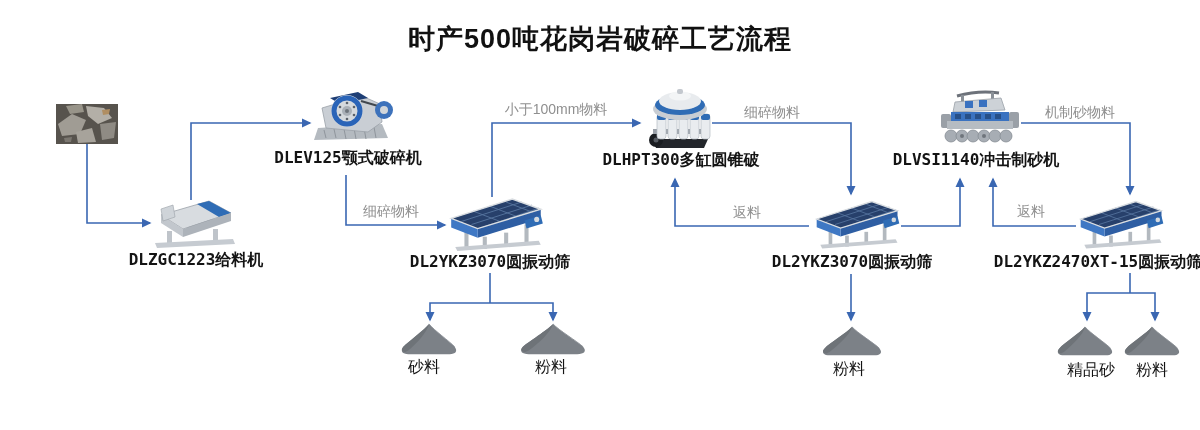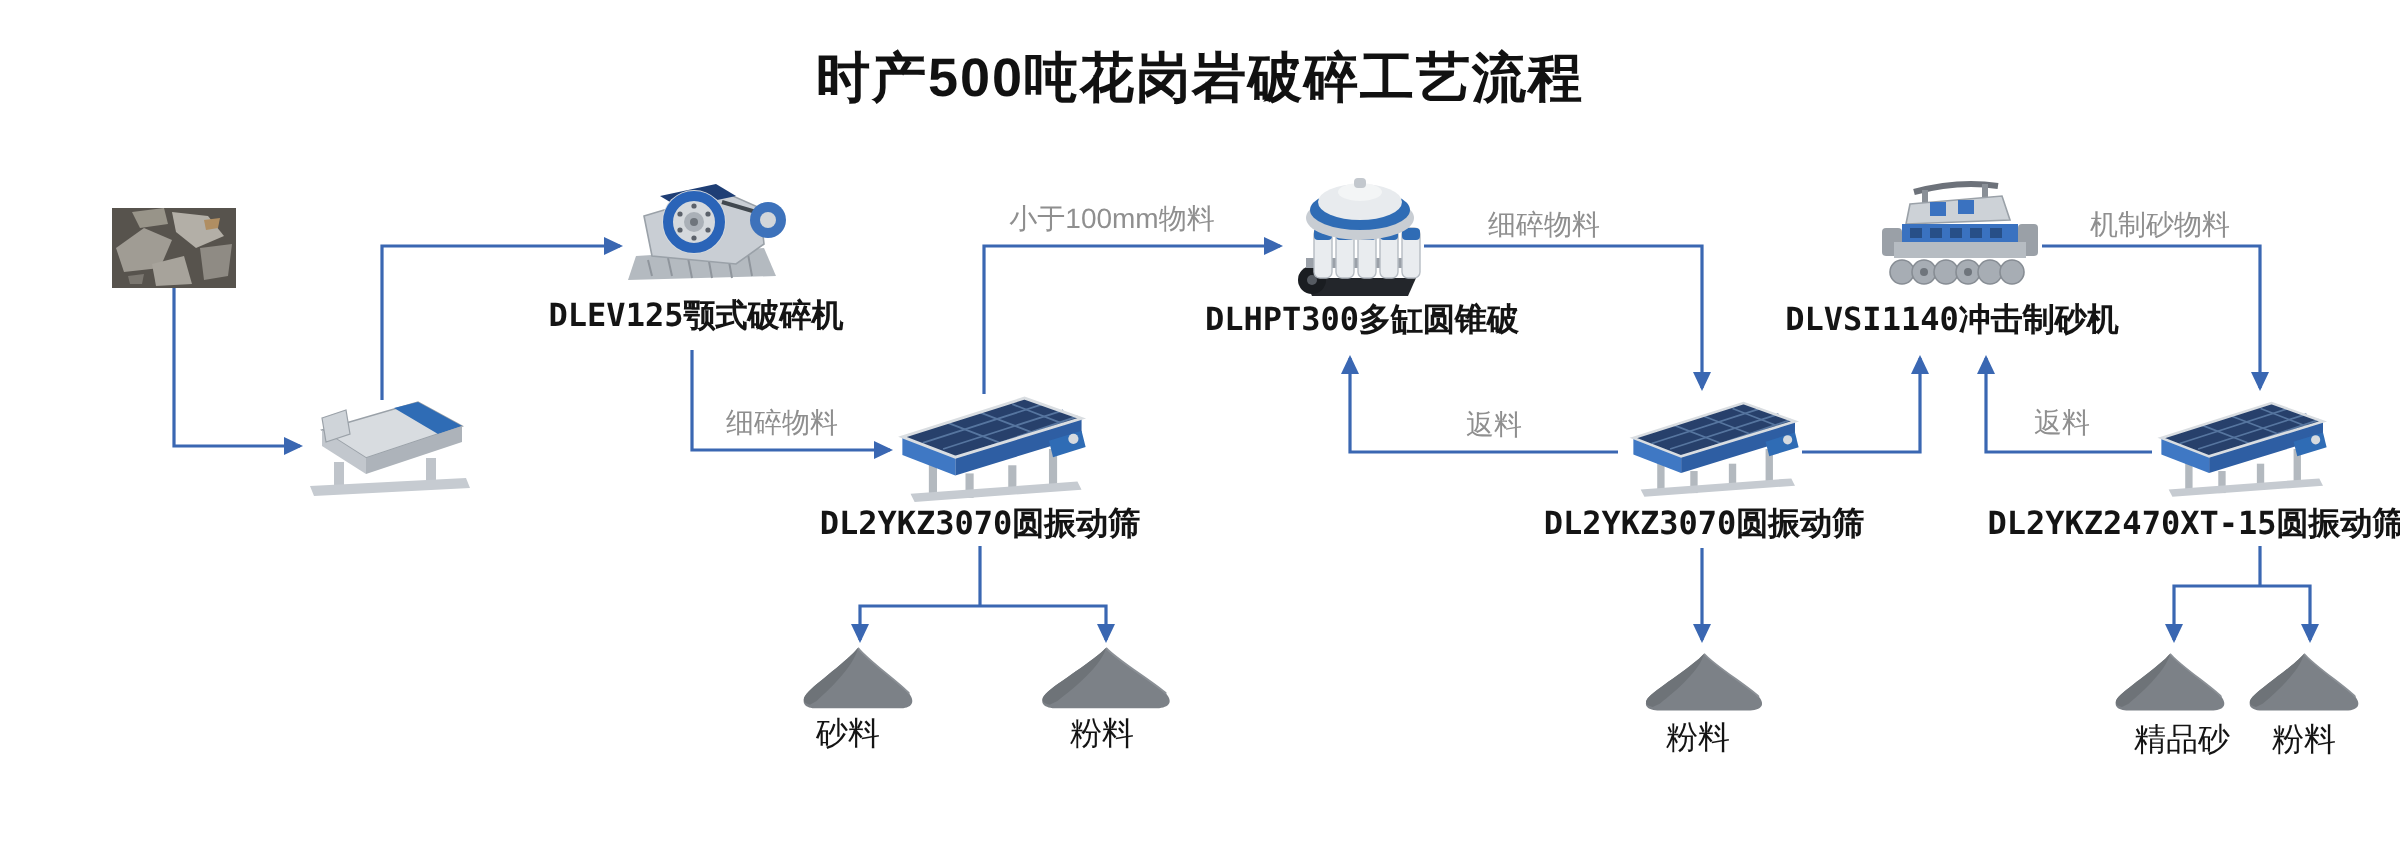--- a/index.html
+++ b/index.html
@@ -104,20 +104,21 @@
       <rect x="62" y="32" width="5" height="14" fill="#bfc4ca"></rect>
       <polygon points="4,46 82,42 84,47 6,51" fill="#c6cbd1"></polygon>
       <polygon points="36,30 62,21 64,25 38,34" fill="#5d636b"></polygon>
       <polygon points="10,18 58,4 80,16 32,32" fill="#d8dce0" stroke="#9aa1a8" stroke-width="0.8"></polygon>
       <polygon points="46,7 58,4 80,16 68,20" fill="#2f6cb5"></polygon>
       <polygon points="10,18 32,32 32,40 10,26" fill="#c2c7cd"></polygon>
       <polygon points="32,32 80,16 80,24 32,40" fill="#adb3ba"></polygon>
       <polygon points="10,12 22,8 24,20 12,24" fill="#cfd4d9" stroke="#9aa1a8" stroke-width="0.6"></polygon>
     </svg>
   </div>
+  <div class="machine-label" style="left:196px;top:250px">DLZGC1223给料机</div>
 
   <div class="node" style="left:312px;top:86px">
     <svg width="86" height="62" viewBox="0 0 86 62">
       <polygon points="6,42 70,38 76,52 2,54" fill="#b4bac0"></polygon>
       <path d="M12,44 L14,52 M22,43 L24,52 M32,43 L34,53 M42,42 L44,53 M52,42 L54,53 M62,41 L64,52" stroke="#8f959c" stroke-width="1" fill="none"></path>
       <polygon points="10,22 50,10 68,18 70,36 56,46 14,42" fill="#c9ced4" stroke="#9aa1a8" stroke-width="0.8"></polygon>
       <polygon points="18,12 46,6 56,12 28,18" fill="#1e3e75"></polygon>
       <path d="M49,15 L66,20" stroke="#41484f" stroke-width="2" fill="none"></path>
       <circle cx="72" cy="24" r="9" fill="#3d72bb"></circle>
       <circle cx="72" cy="24" r="4" fill="#d2d6da"></circle>

